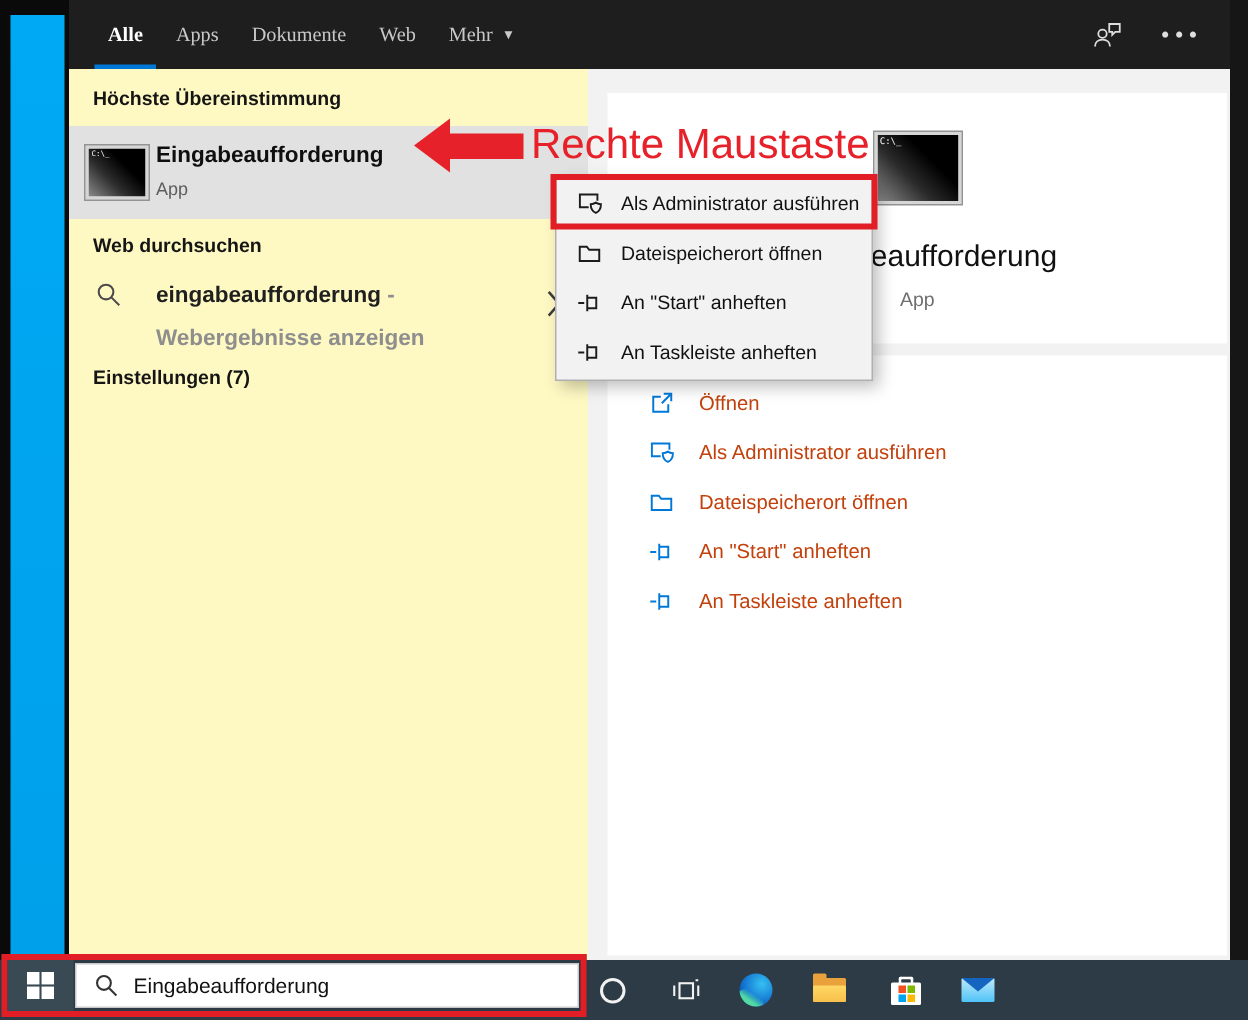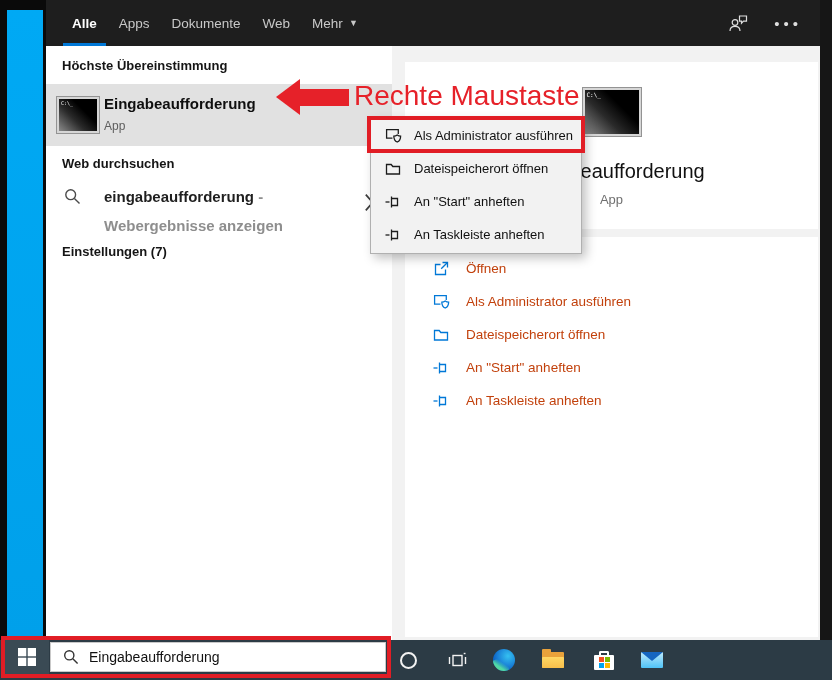--- a/index.html
+++ b/index.html
@@ -11,32 +11,32 @@
   .desktop-left { position:absolute; left:0; top:0; width:46px; height:640px; background:#0a0a0a; }
   .desktop-left .blue-band { position:absolute; left:7px; top:10px; width:36px; height:630px;
       background:linear-gradient(180deg,#00a9f4 0%,#00a0ea 100%); }
   .desktop-right { position:absolute; left:820px; top:0; width:12px; height:640px; background:#161616; }
 
   
   .flyout { position:absolute; left:46px; top:0; width:774px; height:640px; }
   .flyout-header { position:relative; height:46px; background:#1e1e1e; display:flex; align-items:stretch; }
   .tabs { display:flex; margin-left:15px; }
   .tab { position:relative; display:flex; align-items:center; padding:0 11px; font-size:13.5px;
-         color:#c8c8c8; cursor:default; }
+         color:#c8c8c8; cursor:default;font-family:Liberation Serif, serif; }
   .tab.active { color:#fff; font-weight:700; }
   .tab.active::after { content:""; position:absolute; left:2px; right:2px; bottom:0; height:3px; background:#0078d7; }
   .tab .caret { font-size:9px; margin-left:6px; color:#c8c8c8; }
   .header-right { position:absolute; right:0; top:0; height:46px; display:flex; align-items:center; }
   .hdr-icon { color:#dedede; margin-right:26px; display:flex; align-items:center; }
   .dots { color:#dedede; font-size:15px; letter-spacing:4px; margin-right:18px; }
 
   .flyout-body { position:absolute; top:46px; left:0; right:0; bottom:0; display:flex; }
 
   
-  .left-panel { position:relative; width:346px; background:#ffffff; }
+  .left-panel { position:relative; width:346px; background:#fef9c3; }
   .section-h { position:absolute; left:16px; font-size:13px; font-weight:700; color:#151515; }
   .best-match-row { position:absolute; left:0; right:0; top:38px; height:62px; background:#e1e1e1; }
   .cmd-icon { position:relative; background:linear-gradient(45deg,#8a8a8a 0%,#2a2a2a 38%,#000 65%);
               border:2px solid #d6d6d6; outline:1px solid #939393; }
   .cmd-icon::before { content:"C:\\_"; position:absolute; top:1px; left:2px; color:#fff;
                       font-family:"DejaVu Sans Mono",monospace; font-size:5px; }
   .cmd-small { position:absolute; left:11px; top:13px; width:42px; height:36px; }
   .bm-title { position:absolute; left:58px; top:11px; font-size:15px; font-weight:700; color:#0f0f0f; }
   .bm-sub   { position:absolute; left:58px; top:35px; font-size:12px; color:#5e5e5e; }
   .web-row { position:absolute; left:0; right:0; top:134px; height:56px; }

